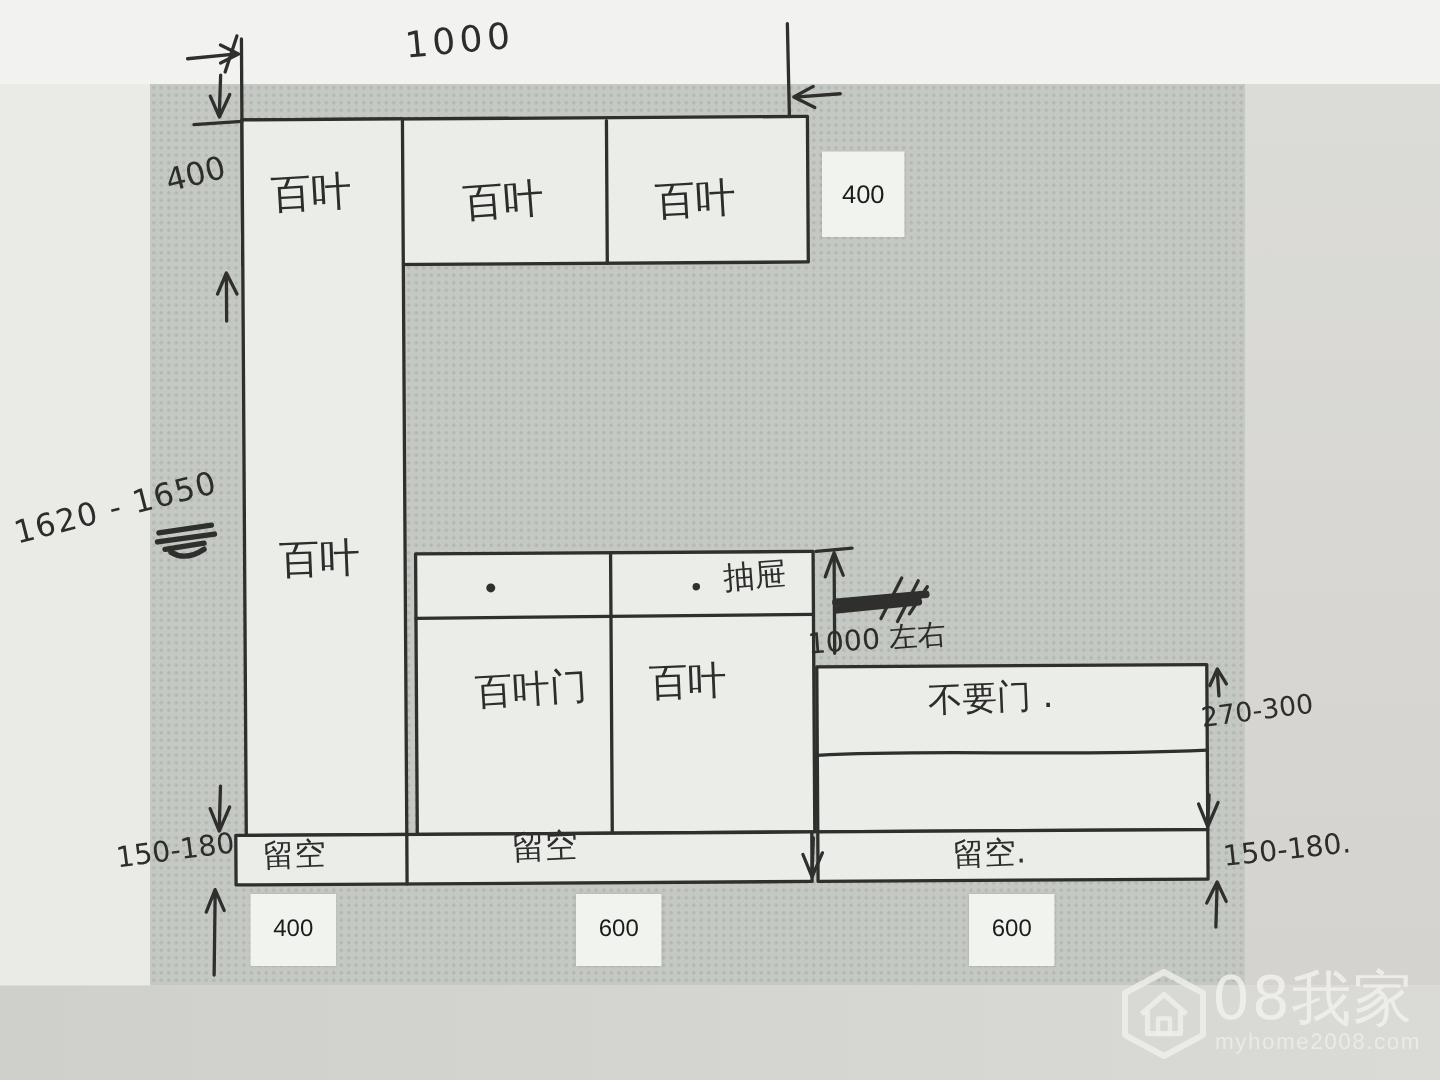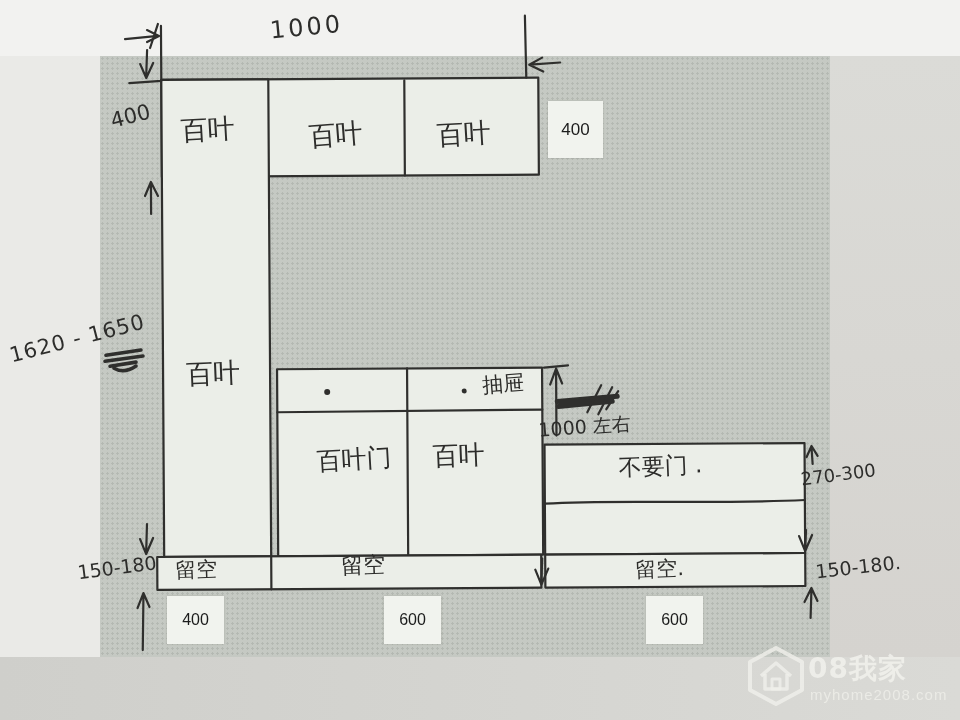--- a/index.html
+++ b/index.html
@@ -22,21 +22,21 @@
         transform:rotate(-0.35deg);}
   .hw{position:absolute;color:#2d2d2b;white-space:nowrap;line-height:1;
       font-family:"DejaVu Sans",sans-serif;}
   
   .pbox{position:absolute;background:#f1f3ee;color:#1c1c1c;
         font-family:"Liberation Sans",sans-serif;display:flex;
         align-items:center;justify-content:center;
         box-shadow:0 0 2px rgba(120,120,115,.35);}
   
   #watermark{position:absolute;left:746px;top:638px;width:212px;height:80px;}
-  #wm-brand{position:absolute;left:62px;top:12px;font-size:28px;font-weight:bold;
+  #wm-brand{position:absolute;left:62px;top:0;font-size:40px;font-weight:normal;
         color:rgba(242,242,237,.8);letter-spacing:1px;
         font-family:"DejaVu Sans",sans-serif;}
   #wm-site{position:absolute;left:64px;top:48px;font-size:15px;
         color:rgba(240,240,235,.75);letter-spacing:1px;
         font-family:"Liberation Sans",sans-serif;}
 </style>
 </head>
 <body>
 
 <div id="stage">

